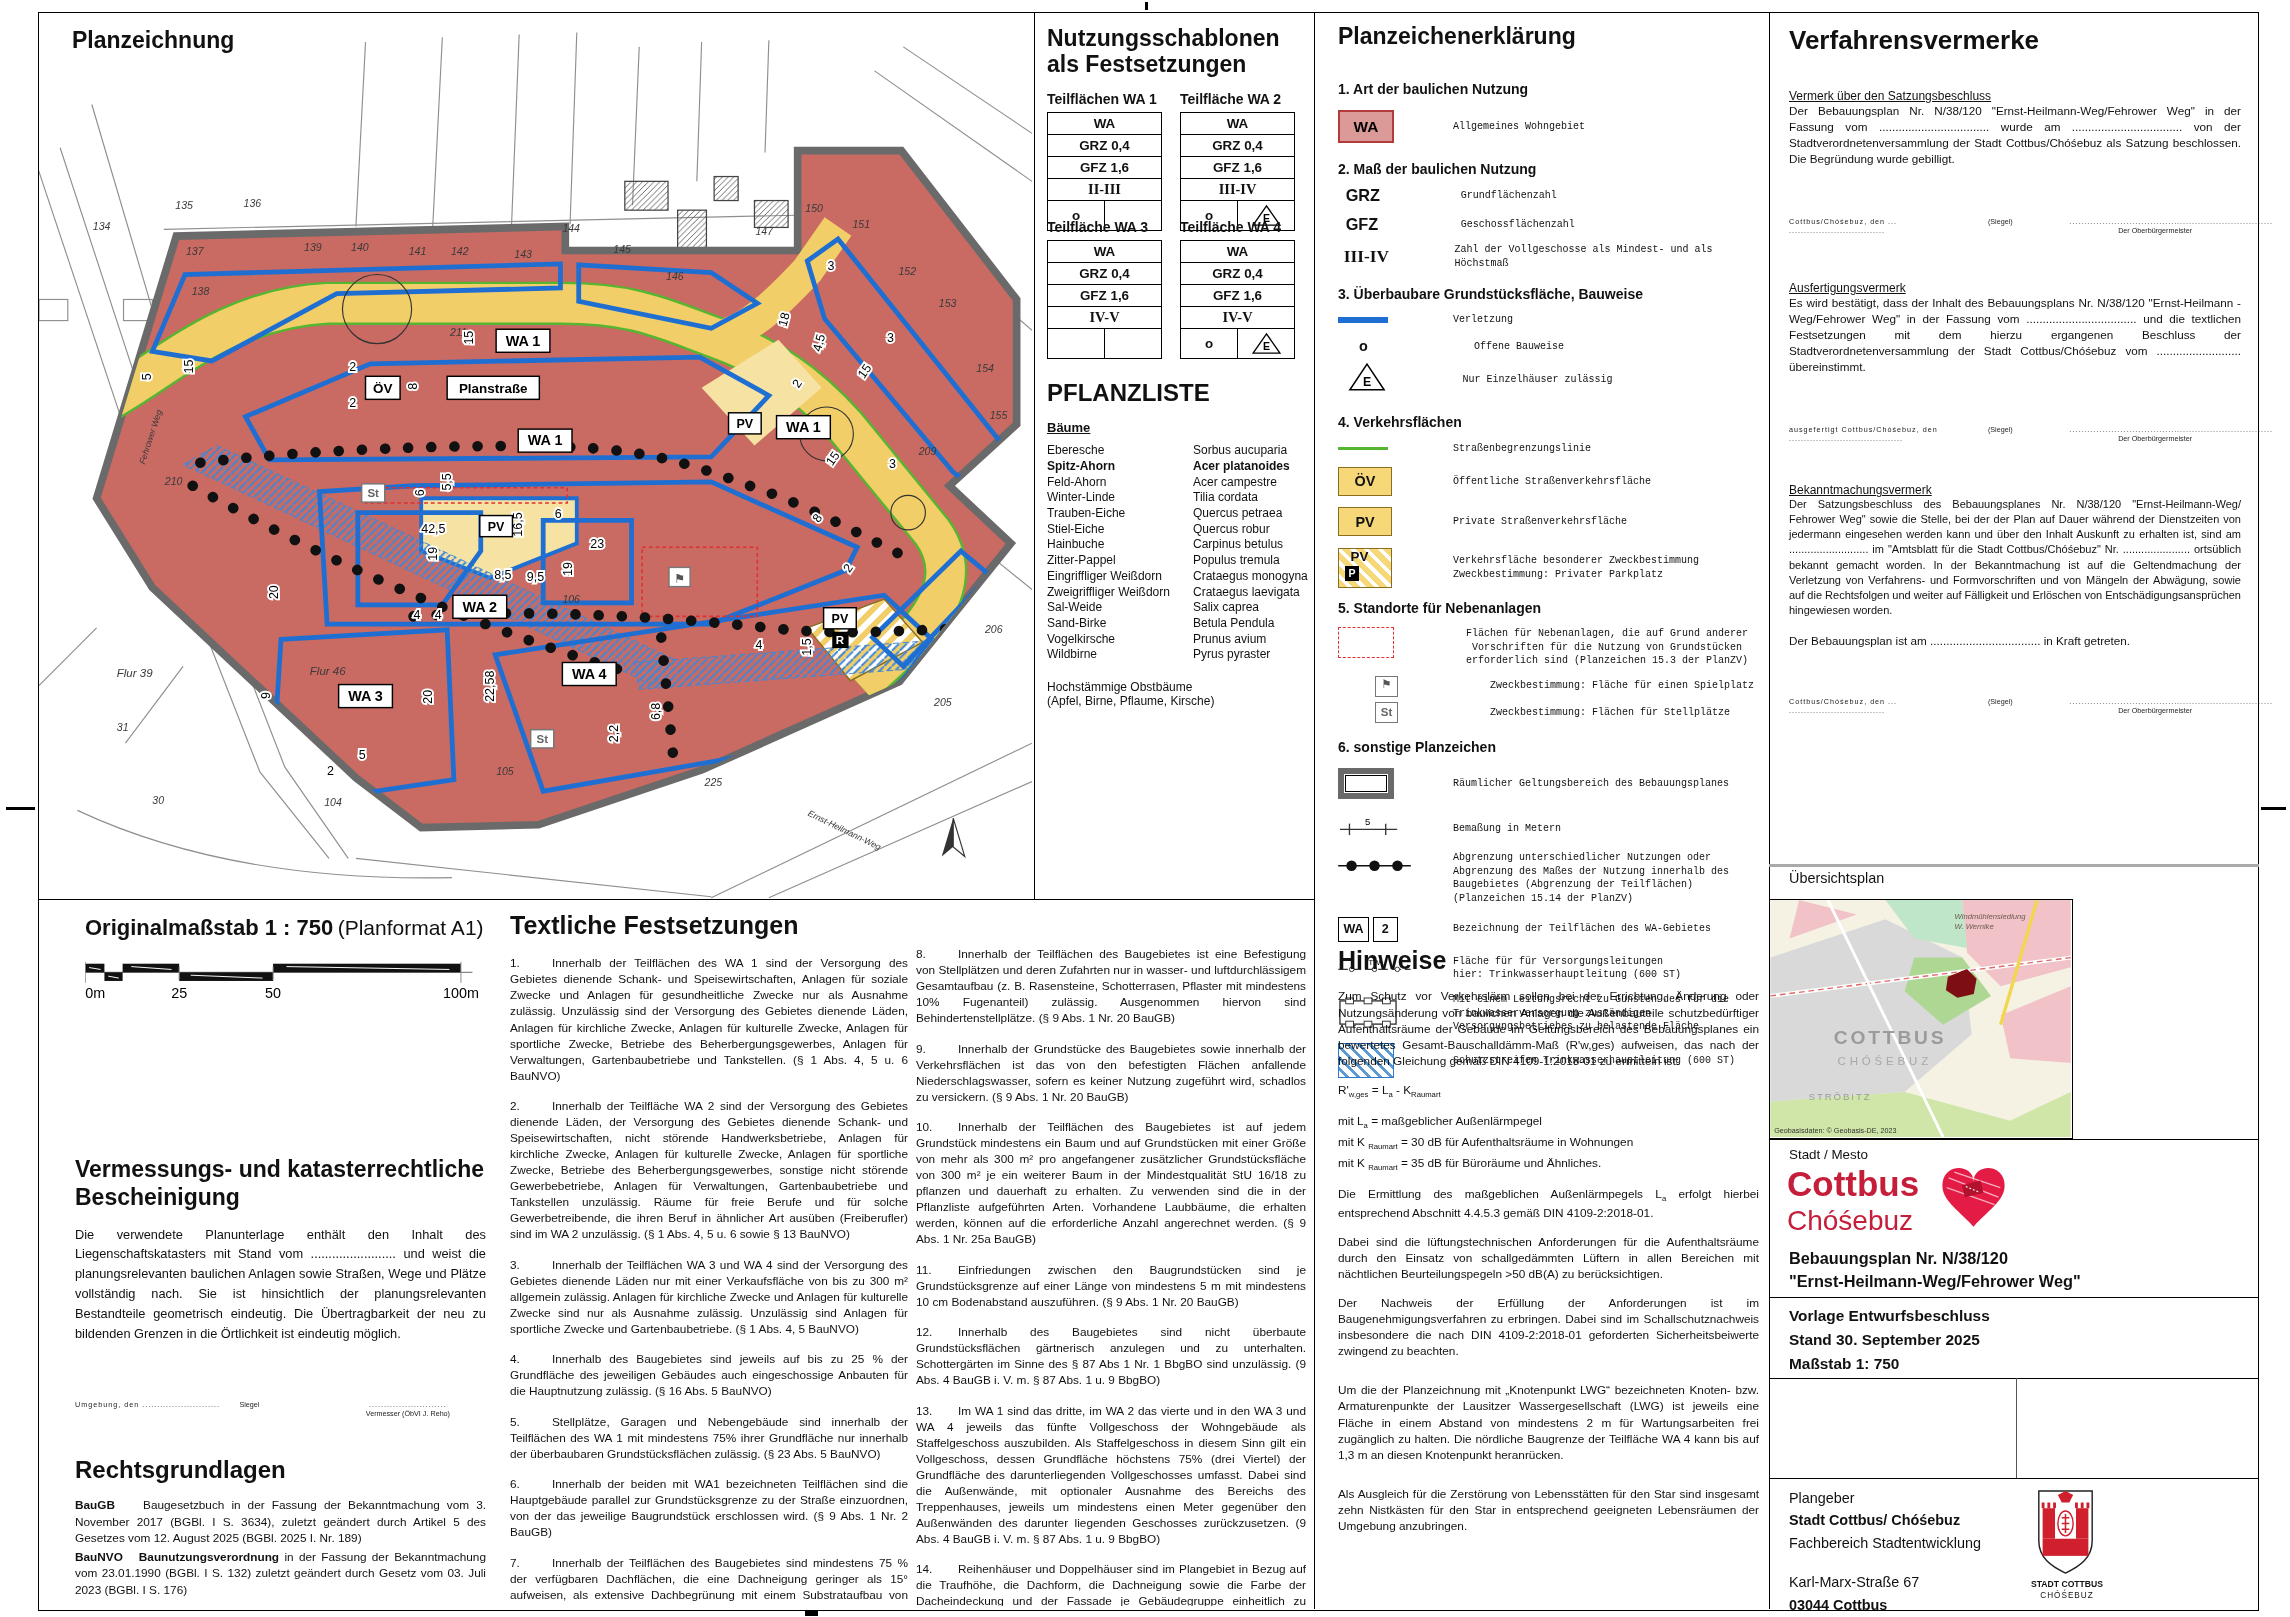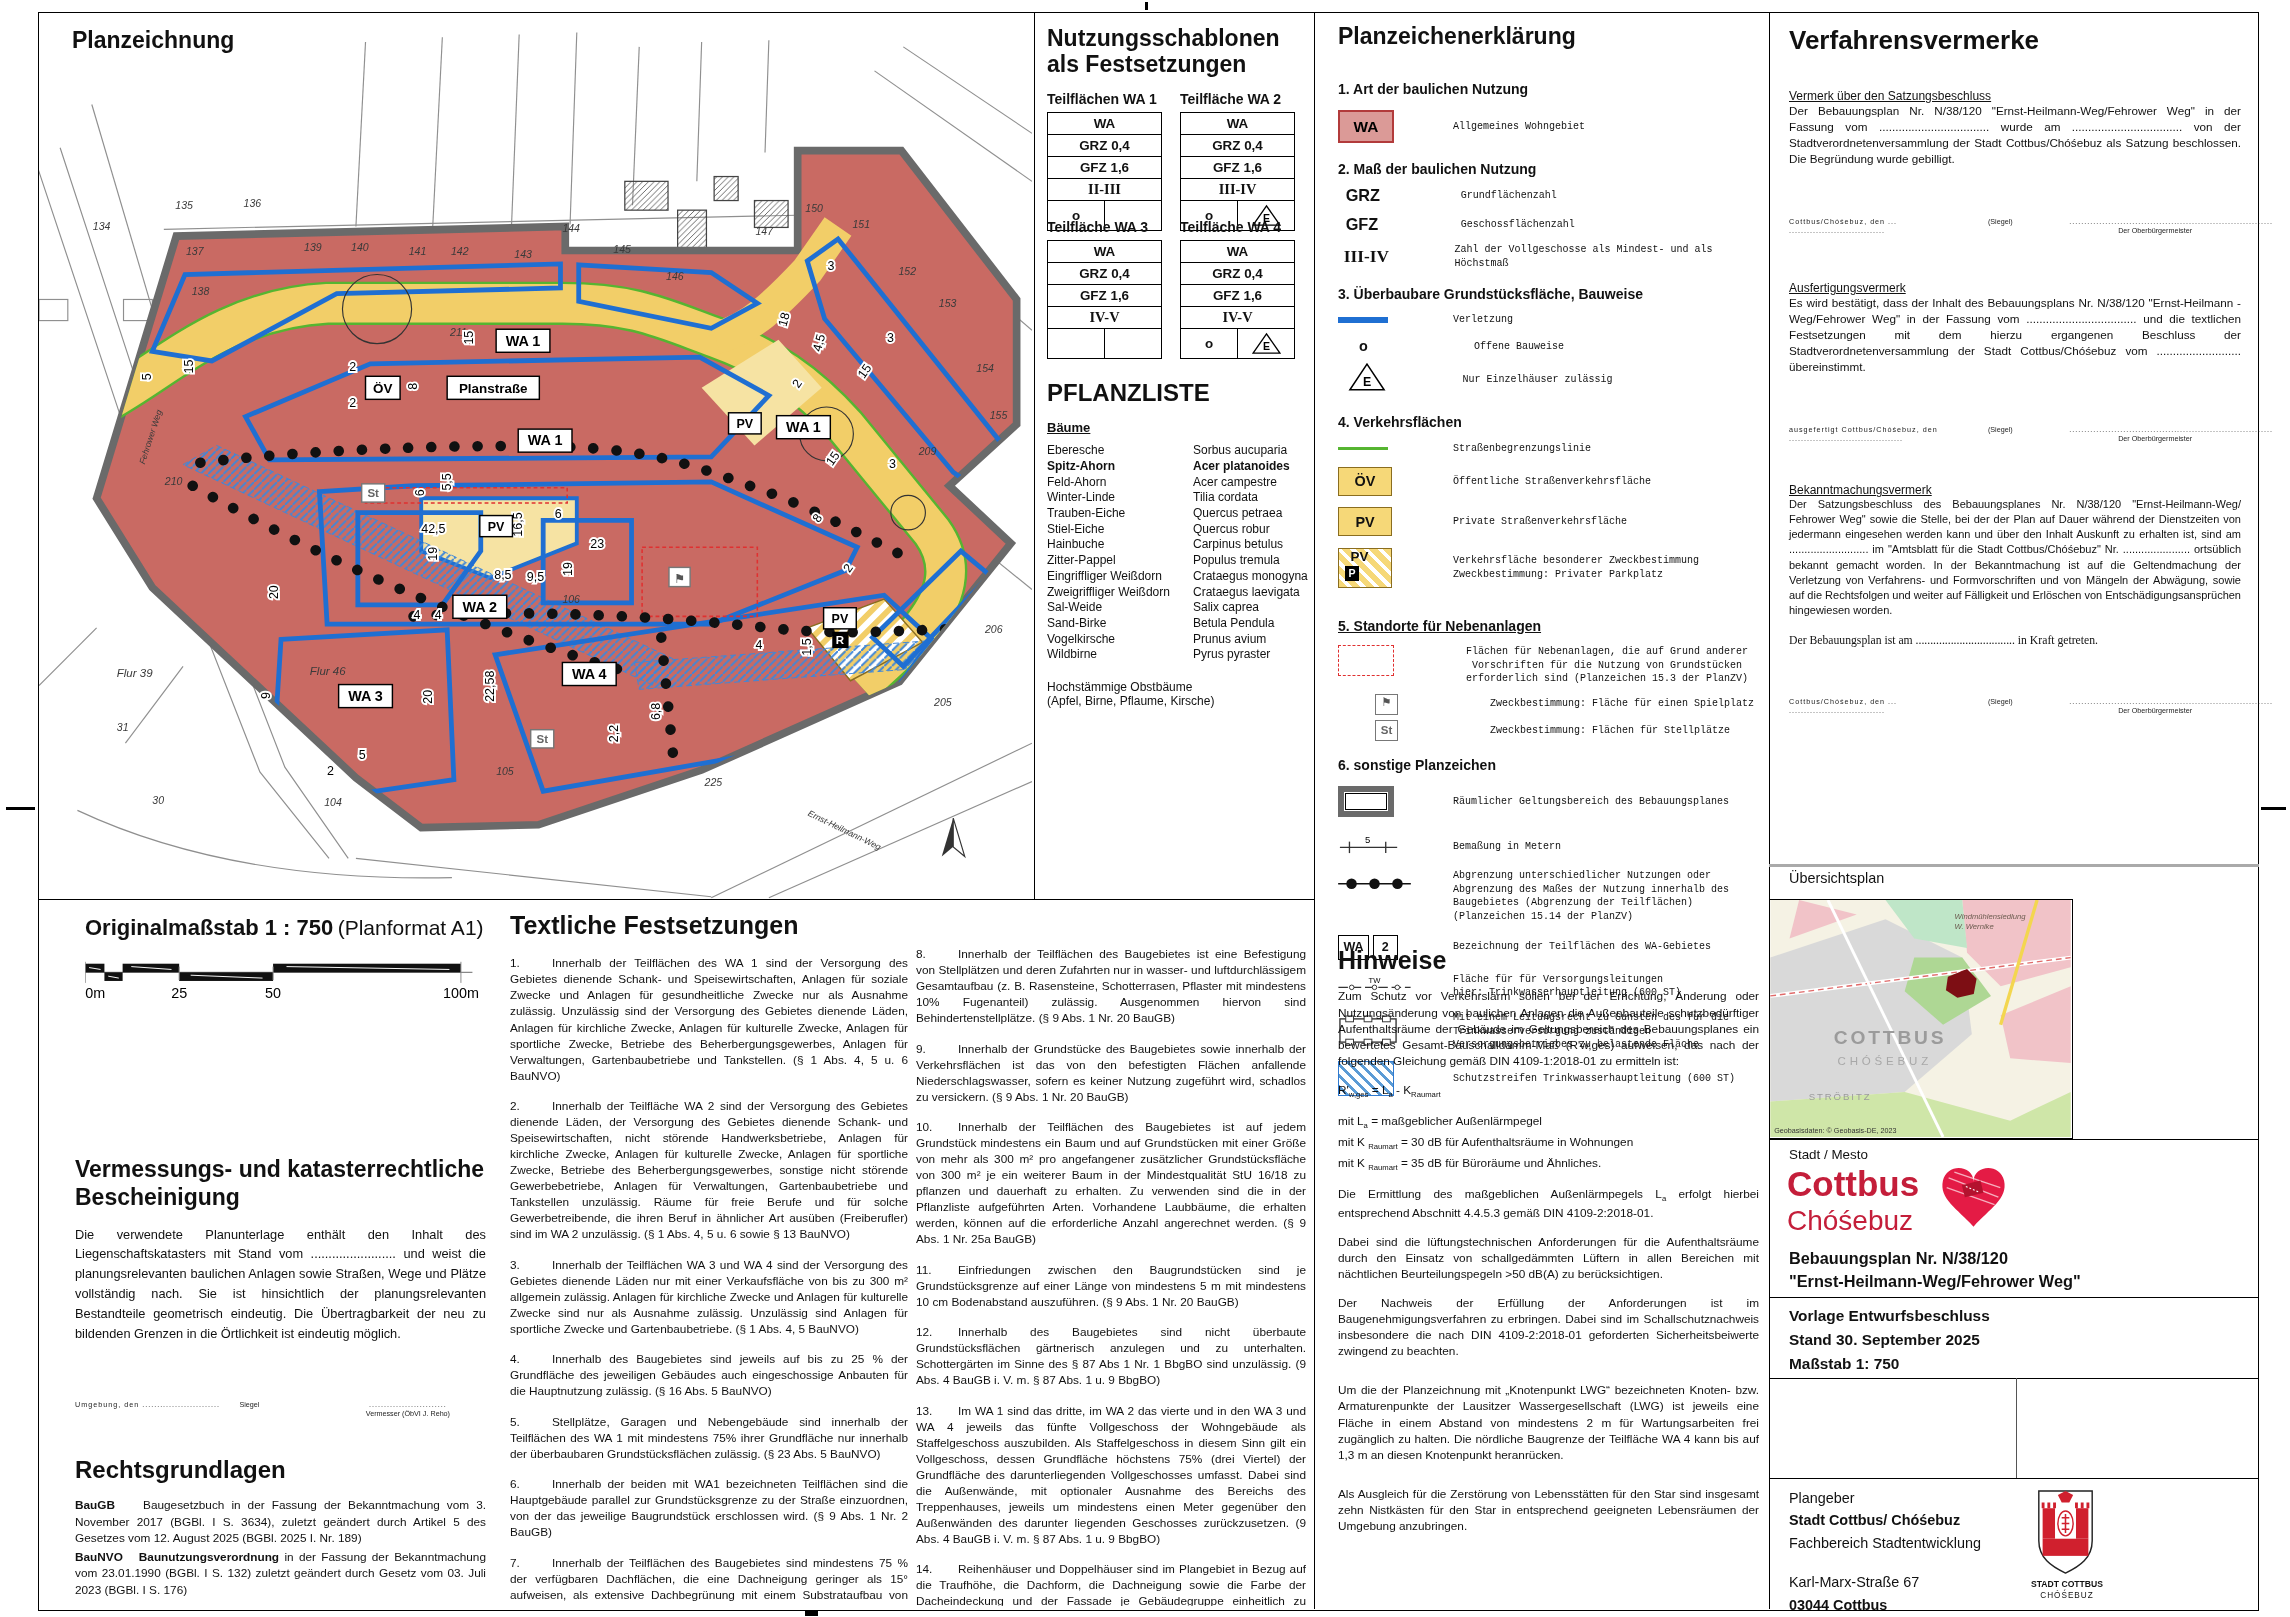--- a/index.html
+++ b/index.html
@@ -491,21 +491,21 @@
     </div>
     <div style="display:flex;align-items:center;margin-top:11.5px;">
       <div style="width:115px;">
         <div style="width:52px;height:38px;border:1.4px solid #8a6d1f;background:repeating-linear-gradient(45deg,#f6d878 0 5.8px,#fff 5.8px 9.6px);position:relative;">
           <span style="position:absolute;left:11.5px;top:0px;font-weight:bold;font-size:13.4px;">PV</span>
           <span style="position:absolute;left:5.8px;top:17.3px;width:14.4px;height:14.4px;background:#000;color:#fff;font-weight:bold;font-size:10.6px;text-align:center;line-height:14.4px;">P</span>
         </div>
       </div>
       <div class="lg-txt"><span>Verkehrsfläche besonderer Zweckbestimmung</span><br><span>Zweckbestimmung: Privater Parkplatz</span></div>
     </div>
-    <div class="lg-sec" style="margin-top:30px;text-decoration:underline;">5. Standorte für Nebenanlagen</div>
+    <div class="lg-sec" style="margin-top:12px;">5. Standorte für Nebenanlagen</div>
     <div style="display:flex;align-items:flex-start;margin-top:11.5px;">
       <div style="width:115px;">
           <div style="width:54px;height:29px;border:1.5px dashed #e03030;"></div>
         </div>
       <div class="lg-txt" style="flex:1;text-align:center;">Flächen für Nebenanlagen, die auf Grund anderer Vorschriften für die Nutzung von Grundstücken erforderlich sind (Planzeichen 15.3 der PlanZV)</div>
     </div>
     <div style="display:flex;align-items:center;margin-top:7.7px;">
       <div style="width:115px;padding-left:37px;">
           <div style="width:21px;height:19px;border:1.4px solid #777;color:#555;text-align:center;font-size:11.5px;">⚑</div>
         </div>
@@ -611,21 +611,21 @@
     <div class="sigrow" style="margin-top:50px;">
       <div style="width:44%;" class="dots">ausgefertigt Cottbus/Chóśebuz, den ......................................</div>
       <div style="width:18%;">(Siegel)</div>
       <div style="width:38%;text-align:center;">
           <div class="dots">....................................................................</div>
           <div>Der Oberbürgermeister</div>
         </div>
     </div>
     <div class="u" style="font-size:12px;margin-top:40px;">Bekanntmachungsvermerk</div>
     <div class="small just" style="font-size:11px;">Der Satzungsbeschluss des Bebauungsplanes Nr. N/38/120 "Ernst-Heilmann-Weg/ Fehrower Weg" sowie die Stelle, bei der der Plan auf Dauer während der Dienstzeiten von jedermann eingesehen werden kann und über den Inhalt Auskunft zu erhalten ist, sind am .......................... im "Amtsblatt für die Stadt Cottbus/Chóśebuz" Nr. ...................... ortsüblich bekannt gemacht worden. In der Bekanntmachung ist auf die Geltendmachung der Verletzung von Verfahrens- und Formvorschriften und von Mängeln der Abwägung, sowie auf die Rechtsfolgen und weiter auf Fälligkeit und Erlöschen von Entschädigungsansprüchen hingewiesen worden.</div>
-    <div class="small" style="margin-top:15.4px;font-family:Liberation Serif, serif;">Der Bebauungsplan ist am .................................. in Kraft getreten.</div>
+    <div class="small" style="margin-top:15.4px;">Der Bebauungsplan ist am .................................. in Kraft getreten.</div>
     <div class="sigrow" style="margin-top:48px;">
       <div style="width:44%;" class="dots">Cottbus/Chóśebuz, den ... ................................</div>
       <div style="width:18%;">(Siegel)</div>
       <div style="width:38%;text-align:center;">
           <div class="dots">....................................................................</div>
           <div>Der Oberbürgermeister</div>
         </div>
     </div>
   </div>
 

